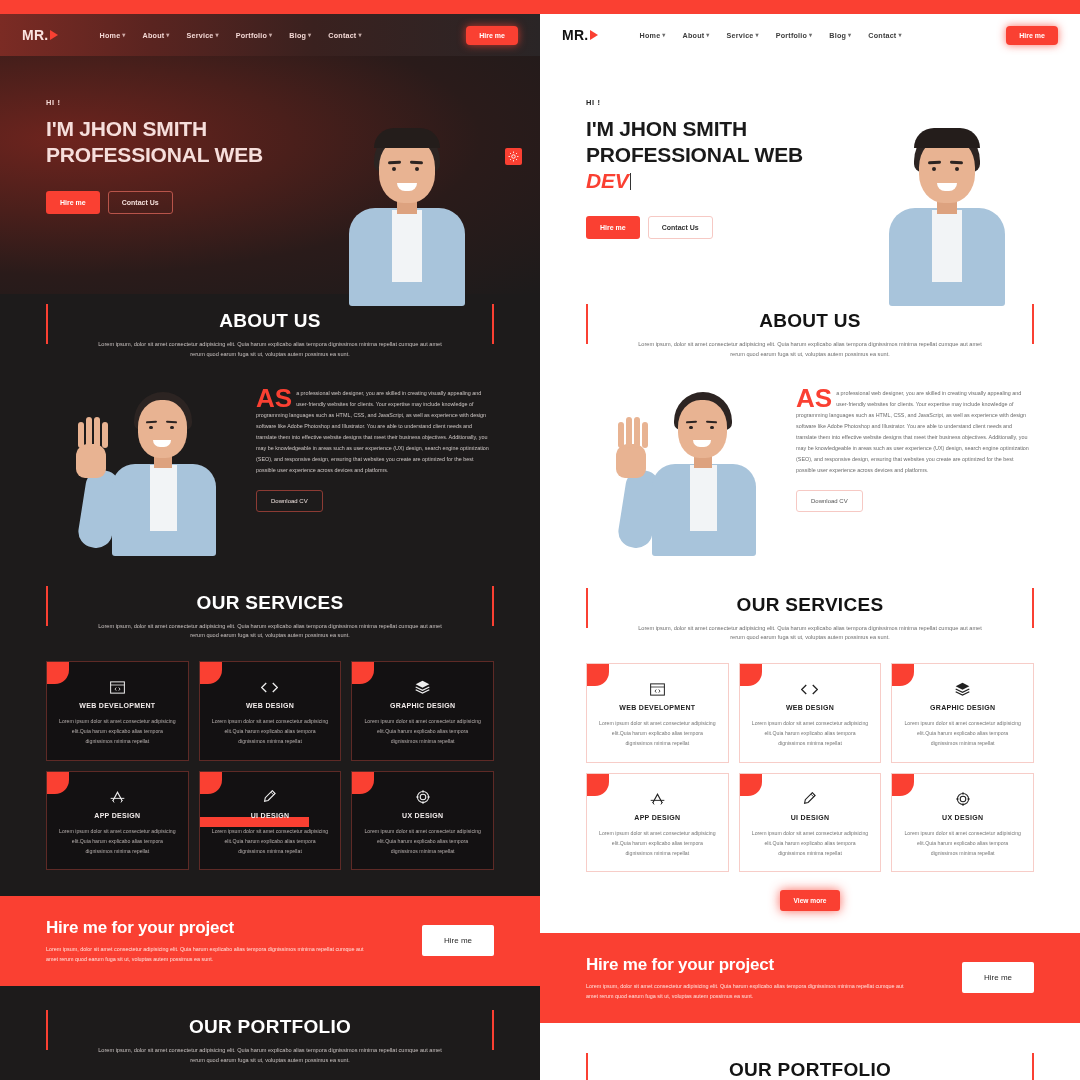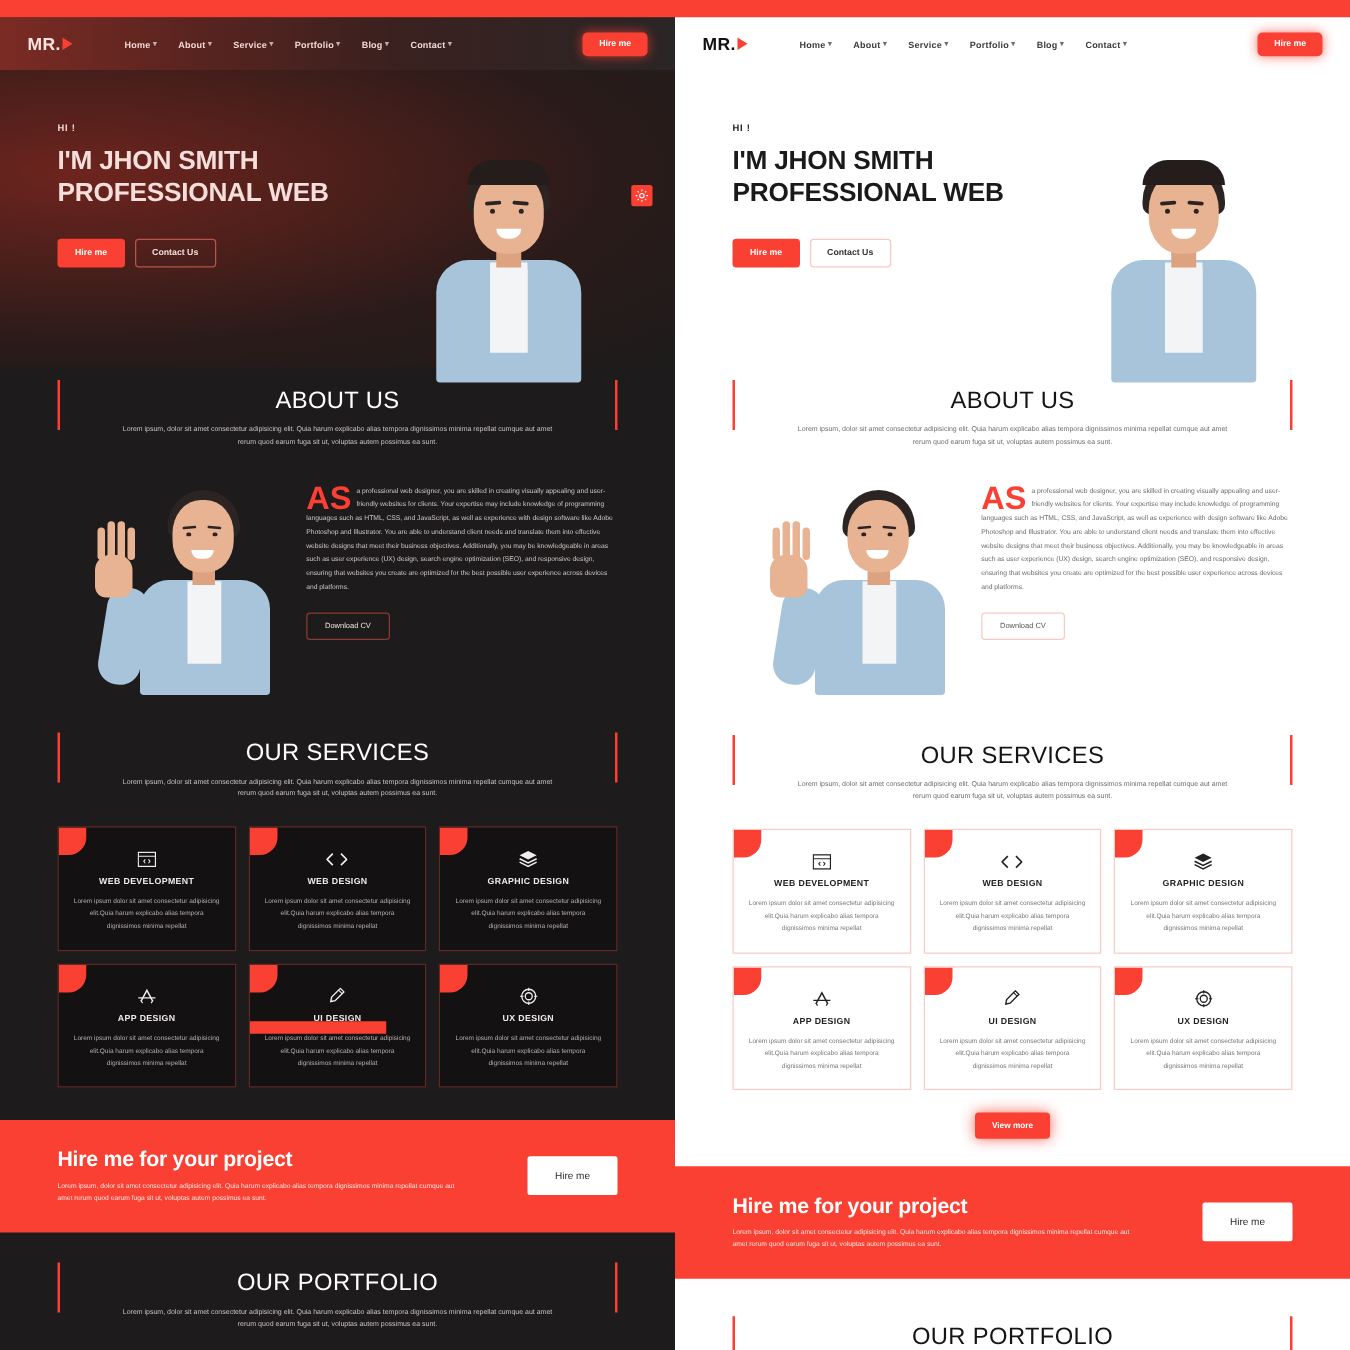--- a/index.html
+++ b/index.html
@@ -92,29 +92,29 @@
   .hero-person .neck { width:20px; height:18px; left:65px; top:68px; }
   .hero-person .tee { width:30px; height:72px; left:60px; top:82px; border-radius:5px 5px 0 0; }
   .hero-person .shirt { width:116px; height:98px; left:17px; top:80px; border-radius:26px 26px 3px 3px; }
   .hero-person .shirt2 { position:absolute; width:30px; height:72px; left:60px; top:82px; background:#f2f4f6; }
 
   
   .sec-head { position:relative; text-align:center; padding:16px 0 10px; }
   .sec-head .bar { position:absolute; top:10px; width:1.6px; height:40px; background:#fa4032; }
   .sec-head .bar.l { left:46px; }
   .sec-head .bar.r { right:46px; }
-  .sec-title { font-size:19px; font-weight:normal; letter-spacing:.3px; }
+  .sec-title { font-size:19px; font-weight:bold; letter-spacing:.3px; }
   .dark .sec-title { color:#ffffff; }
   .light .sec-title { color:#141414; }
   .sec-sub { font-size:5.6px; line-height:1.75; margin-top:8px; padding:0 92px; }
   .dark .sec-sub { color:#c9c2c0; }
   .light .sec-sub { color:#6e6e6e; }
 
   
-  .about { display:flex; padding:12px 46px 0 46px; gap:4px; }
+  .about { display:flex; padding:12px 46px 0 46px; gap:15px; }
   .about-img { width:195px; height:180px; position:relative; flex:none; }
   .ap .hair { width:58px; height:38px; left:88px; top:10px; border-radius:29px 29px 7px 7px; }
   .ap .head { width:49px; height:58px; left:92px; top:18px; }
   .ap .brow.l { width:11px; height:2.2px; left:100px; top:39px; transform:rotate(-4deg);}
   .ap .brow.r { width:11px; height:2.2px; left:120px; top:39px; transform:rotate(4deg);}
   .ap .eye.l { width:3.5px; height:3.5px; left:103px; top:44px; }
   .ap .eye.r { width:3.5px; height:3.5px; left:124px; top:44px; }
   .ap .smile { width:18px; height:7px; left:107px; top:58px; }
   .ap .neck { width:18px; height:16px; left:108px; top:70px; }
   .ap .tee { width:27px; height:66px; left:104px; top:83px; }
@@ -396,20 +396,21 @@
           <span class="cv">▾</span>
         </div>
     </div>
     <button class="btn-hire-nav">Hire me</button>
   </div>
 
   <div class="hero">
     <div class="hi">HI !</div>
     <div class="hl">I'M JHON SMITH</div>
     <div class="hl">PROFESSIONAL WEB</div>
+    <div class="hl"><span class="hl-typed">DEV</span><span class="caret"></span></div>
     <div class="hero-btns">
       <button class="btn-hire">Hire me</button>
       <button class="btn-contact">Contact Us</button>
     </div>
     <div class="person hero-person">
       <div class="shirt"></div>
         <div class="shirt2"></div>
       <div class="tee"></div>
         <div class="neck"></div>
       <div class="hair"></div>

